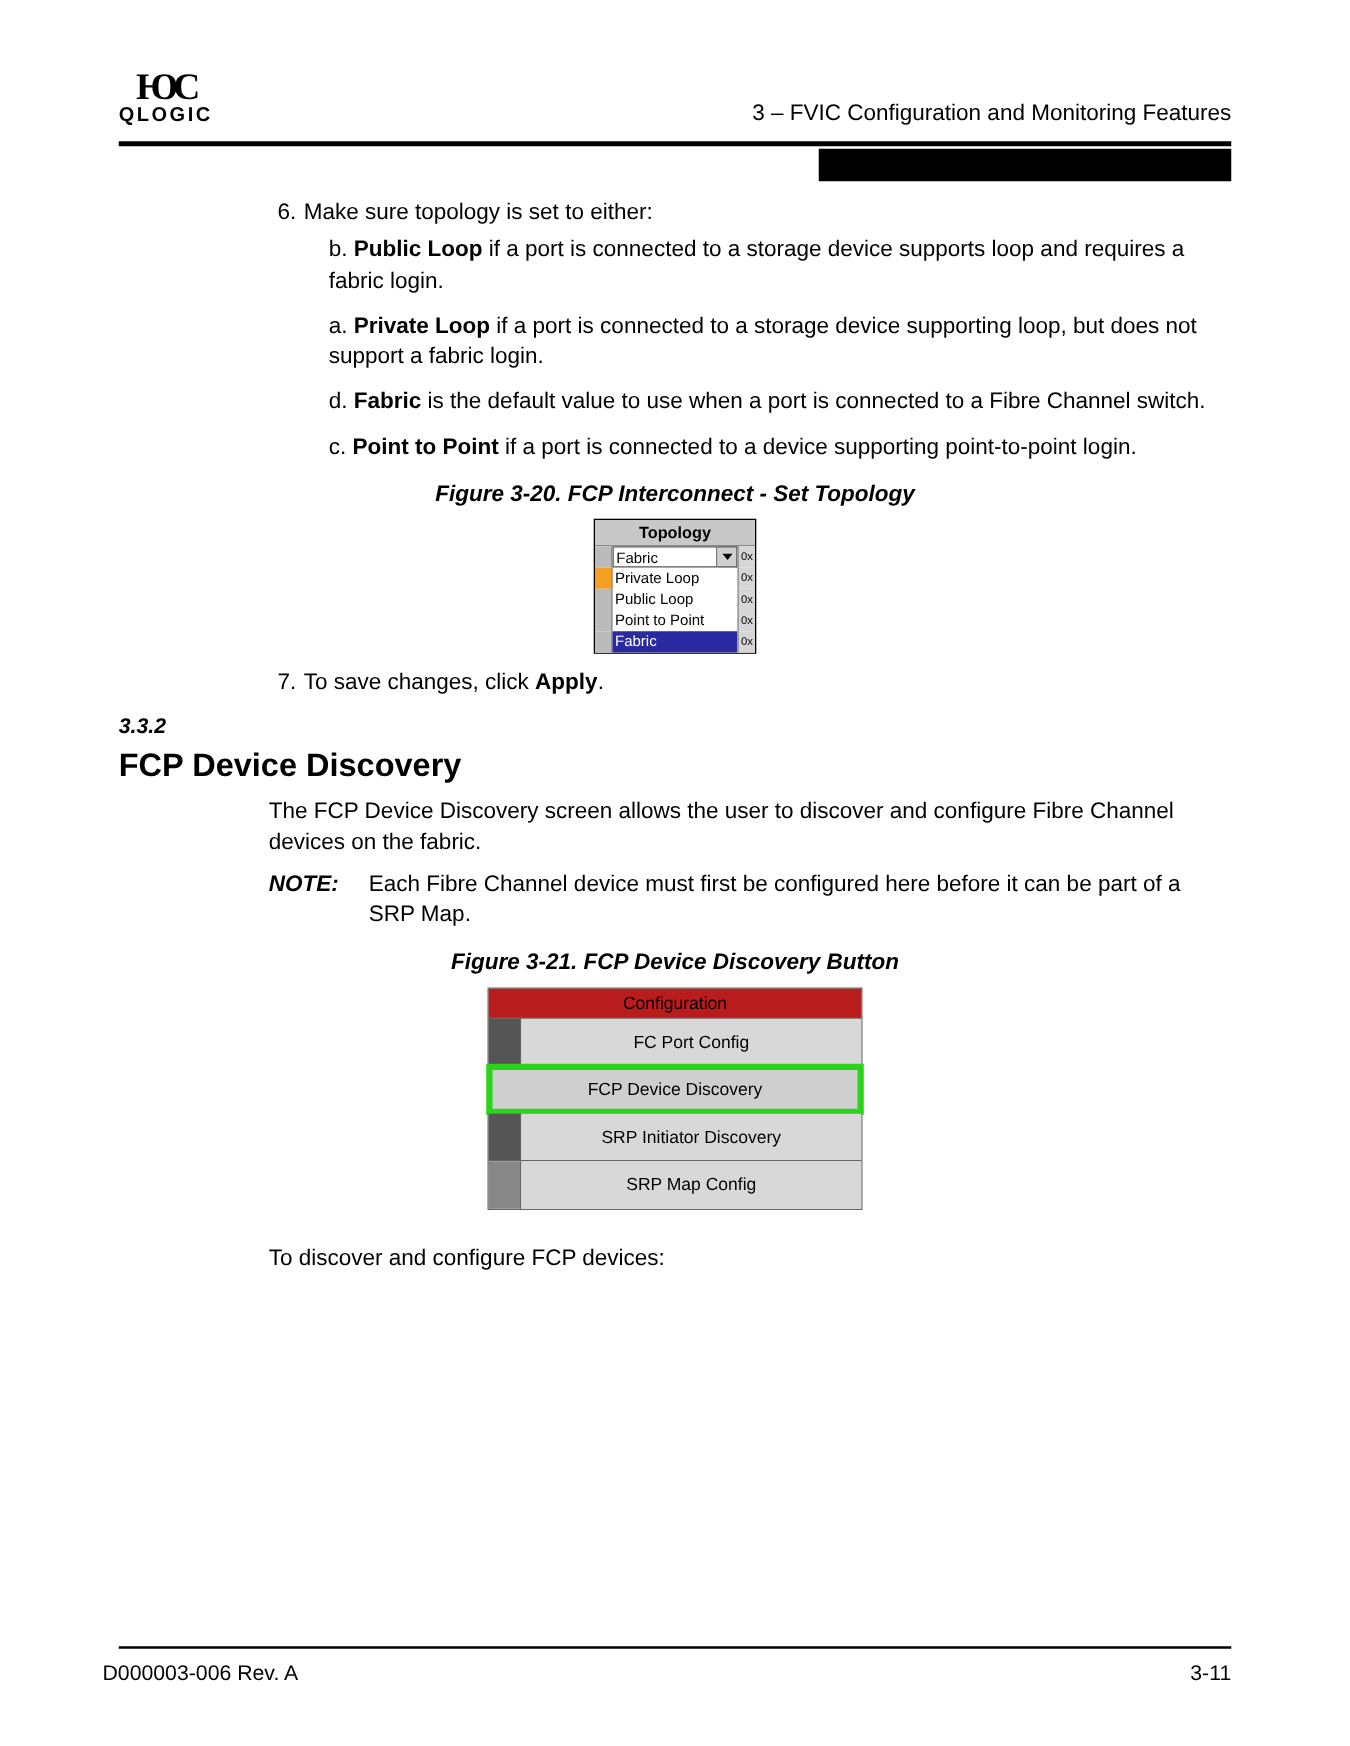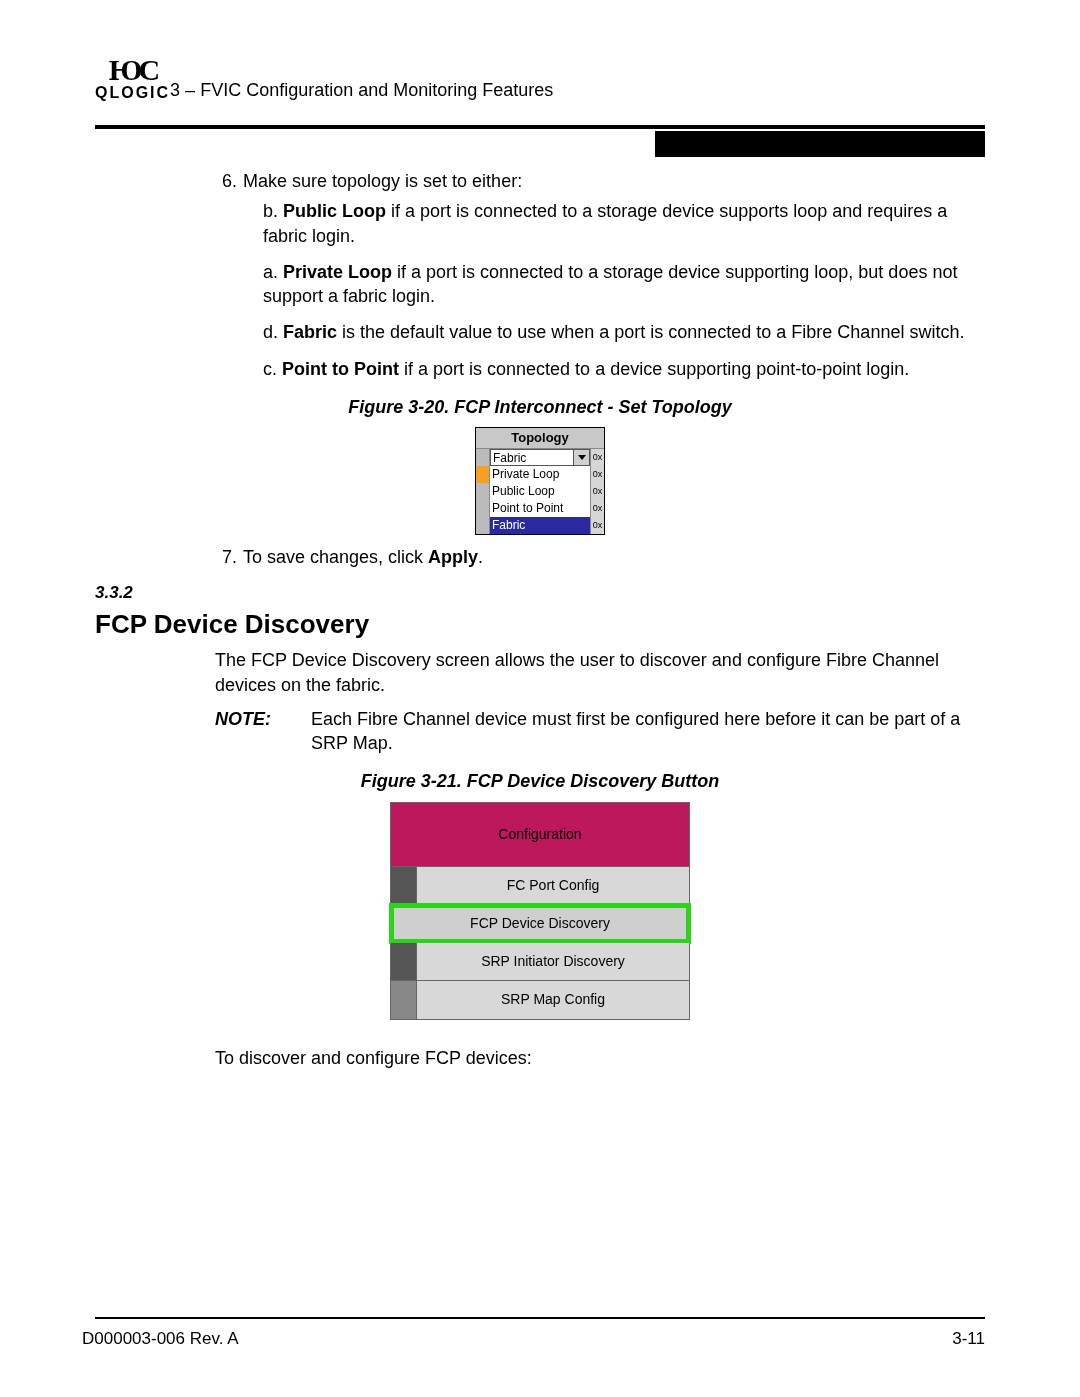--- a/index.html
+++ b/index.html
@@ -11,23 +11,23 @@
     height: 1397px;
     position: relative;
   }
   .page {
     padding: 55px 95px 50px 95px;
     height: 100%;
     position: relative;
   }
   .header-row {
     display: flex;
-    justify-content: flex-start;
+    justify-content: space-between;
     align-items: flex-end;
-    padding-bottom: 24px;
+    padding-bottom: 12px;
   }
   .logo-block { display:flex; flex-direction:column; align-items:center; line-height:1; }
   .logo-mark { font-size: 30px; font-weight:bold; letter-spacing:-4px; font-family: "Times New Roman", serif; }
   .logo-text { font-size: 16px; font-weight:bold; letter-spacing:2px; }
   .header-title { font-size: 18px; }
   .thick-rule { height:4px; background:#000; width:100%; position:relative; }
   .black-tab { position:absolute; right:0; top:6px; width:330px; height:26px; background:#000; }
   .content { margin-top: 40px; font-size:18px; line-height:1.35; }
   .indent-body { margin-left: 120px; margin-right:10px; }
   .step { margin-bottom: 4px; }
@@ -48,27 +48,27 @@
   .topo-label { flex:1; padding:0 2px; font-size:12px; line-height:17px; white-space:nowrap; overflow:hidden;}
   .topo-chip { width:14px; background:#d6d6d6; border-left:1px solid #888; font-size:9px; line-height:17px; text-align:center;}
   .topo-select { display:flex; }
   .topo-select .topo-label { border:1px solid #555; background:#fff; }
   .topo-select .caret { width:16px; border:1px solid #555; border-left:0; background:#d0d0d0; display:flex; align-items:center; justify-content:center;}
   .topo-select .caret::after{content:"";border-left:4px solid transparent;border-right:4px solid transparent;border-top:5px solid #000;}
   .topo-row.selected .topo-label { background:#2a2aa0; color:#fff; }
 
   .section-num { font-weight:bold; font-style:italic; font-size:17px; }
   .section-title { font-weight:bold; font-size:26px; margin-top:2px; }
-  .note-row { display:flex; margin-top:10px;gap:16px; }
+  .note-row { display:flex; margin-top:10px; }
   .note-label { font-weight:bold; font-style:italic; width:80px; flex:0 0 80px;}
 
   
   .cfg-wrap { display:flex; justify-content:center; margin: 8px 0 26px 0; }
   .cfg-panel { width:300px; border:1px solid #666; font-size:14px;}
-  .cfg-head { background:#be185d; text-align:center; padding:22px 0; border-bottom:1px solid #666;}
+  .cfg-head { background:#b91c1c; text-align:center; padding:2px 0; border-bottom:1px solid #666;}
   .cfg-item { display:flex; align-items:stretch; height:38px; border-bottom:1px solid #666;}
   .cfg-item:last-child{border-bottom:none;}
   .cfg-tab { width:26px; background:#888; border-right:1px solid #666;}
   .cfg-label { flex:1; background:#d8d8d8; display:flex; align-items:center; justify-content:center;}
   .cfg-item.highlight .cfg-label { outline:5px solid #2bd31a; outline-offset:-3px; background:#cfcfcf;}
   .cfg-item .cfg-tab.dark { background:#555; }
 
   .footer-rule { position:absolute; left:95px; right:95px; bottom:78px; height:2px; background:#000;}
   .footer { position:absolute; left:82px; right:95px; bottom:48px; display:flex; justify-content:space-between; font-size:17px;}
   .seg { display:inline; }

